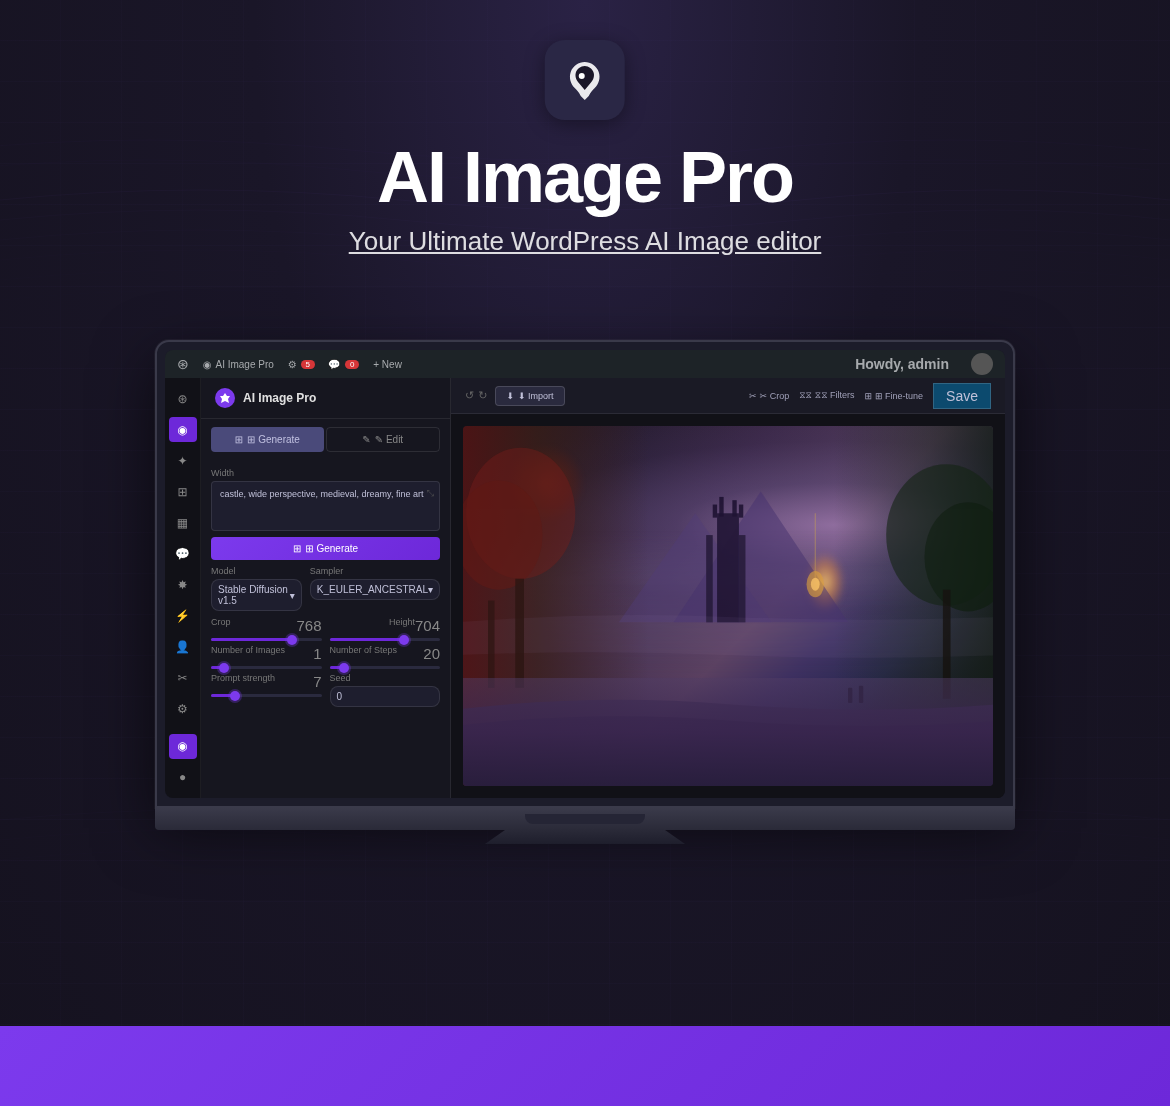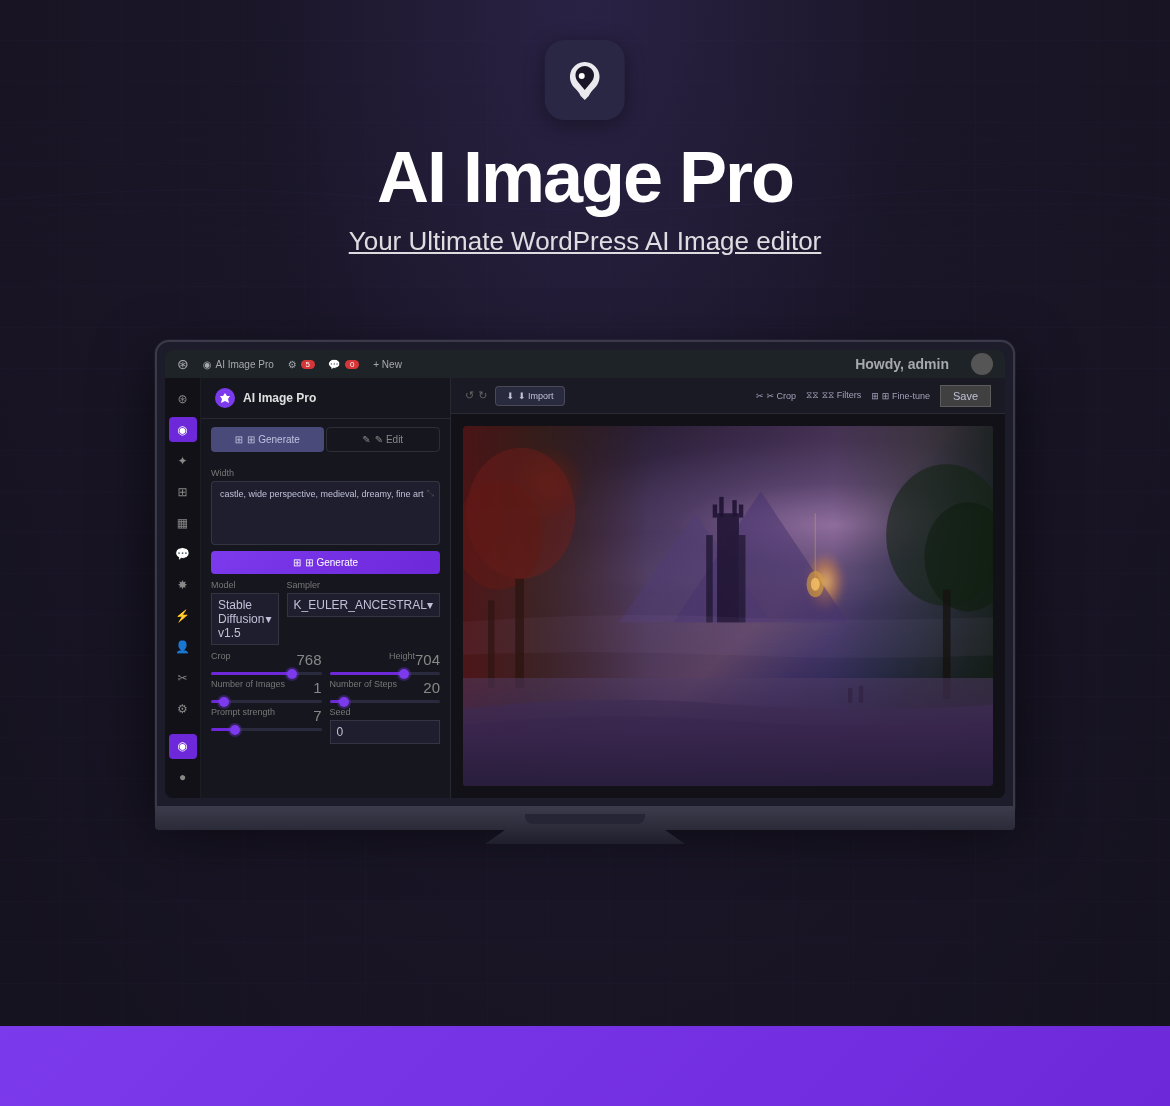--- a/index.html
+++ b/index.html
@@ -313,21 +313,21 @@
       margin-bottom: 3px;
     }
 
     .prompt-area {
       background: #1e1e2e;
       border: 1px solid rgba(255,255,255,0.1);
       border-radius: 4px;
       padding: 6px 8px;
       color: #c0c0d8;
       font-size: 9px;
-      height: 64px;
+      height: 50px;
       line-height: 1.4;
       position: relative;
     }
 
     .expand-icon {
       position: absolute;
       top: 5px;
       right: 5px;
       color: #555;
       font-size: 9px;
@@ -355,24 +355,24 @@
       margin-bottom: 6px;
     }
 
     .field-group {
       flex: 1;
     }
 
     .select-field {
       background: #1e1e2e;
       border: 1px solid rgba(255,255,255,0.1);
-      border-radius: 0;
+      border-radius: 8px;
       padding: 4px 6px;
       color: #c0c0d8;
-      font-size: 12px;
+      font-size: 10px;
       width: 100%;
       display: flex;
       align-items: center;
       justify-content: space-between;
     }
 
     .slider-row {
       display: flex;
       gap: 8px;
     }
@@ -470,26 +470,26 @@
     .toolbar-action {
       color: #a0a0b8;
       font-size: 9px;
       cursor: pointer;
       display: flex;
       align-items: center;
       gap: 3px;
     }
 
     .save-btn {
-      background: #404040;
+      background: #0c4a6e;
       border: 1px solid rgba(255,255,255,0.15);
       color: #c0c0d8;
       padding: 4px 12px;
       border-radius: 0;
-      font-size: 11px;
+      font-size: 14px;
       cursor: pointer;
     }
 
     
     .canvas-image {
       flex: 1;
       display: flex;
       align-items: center;
       justify-content: center;
       padding: 12px;

